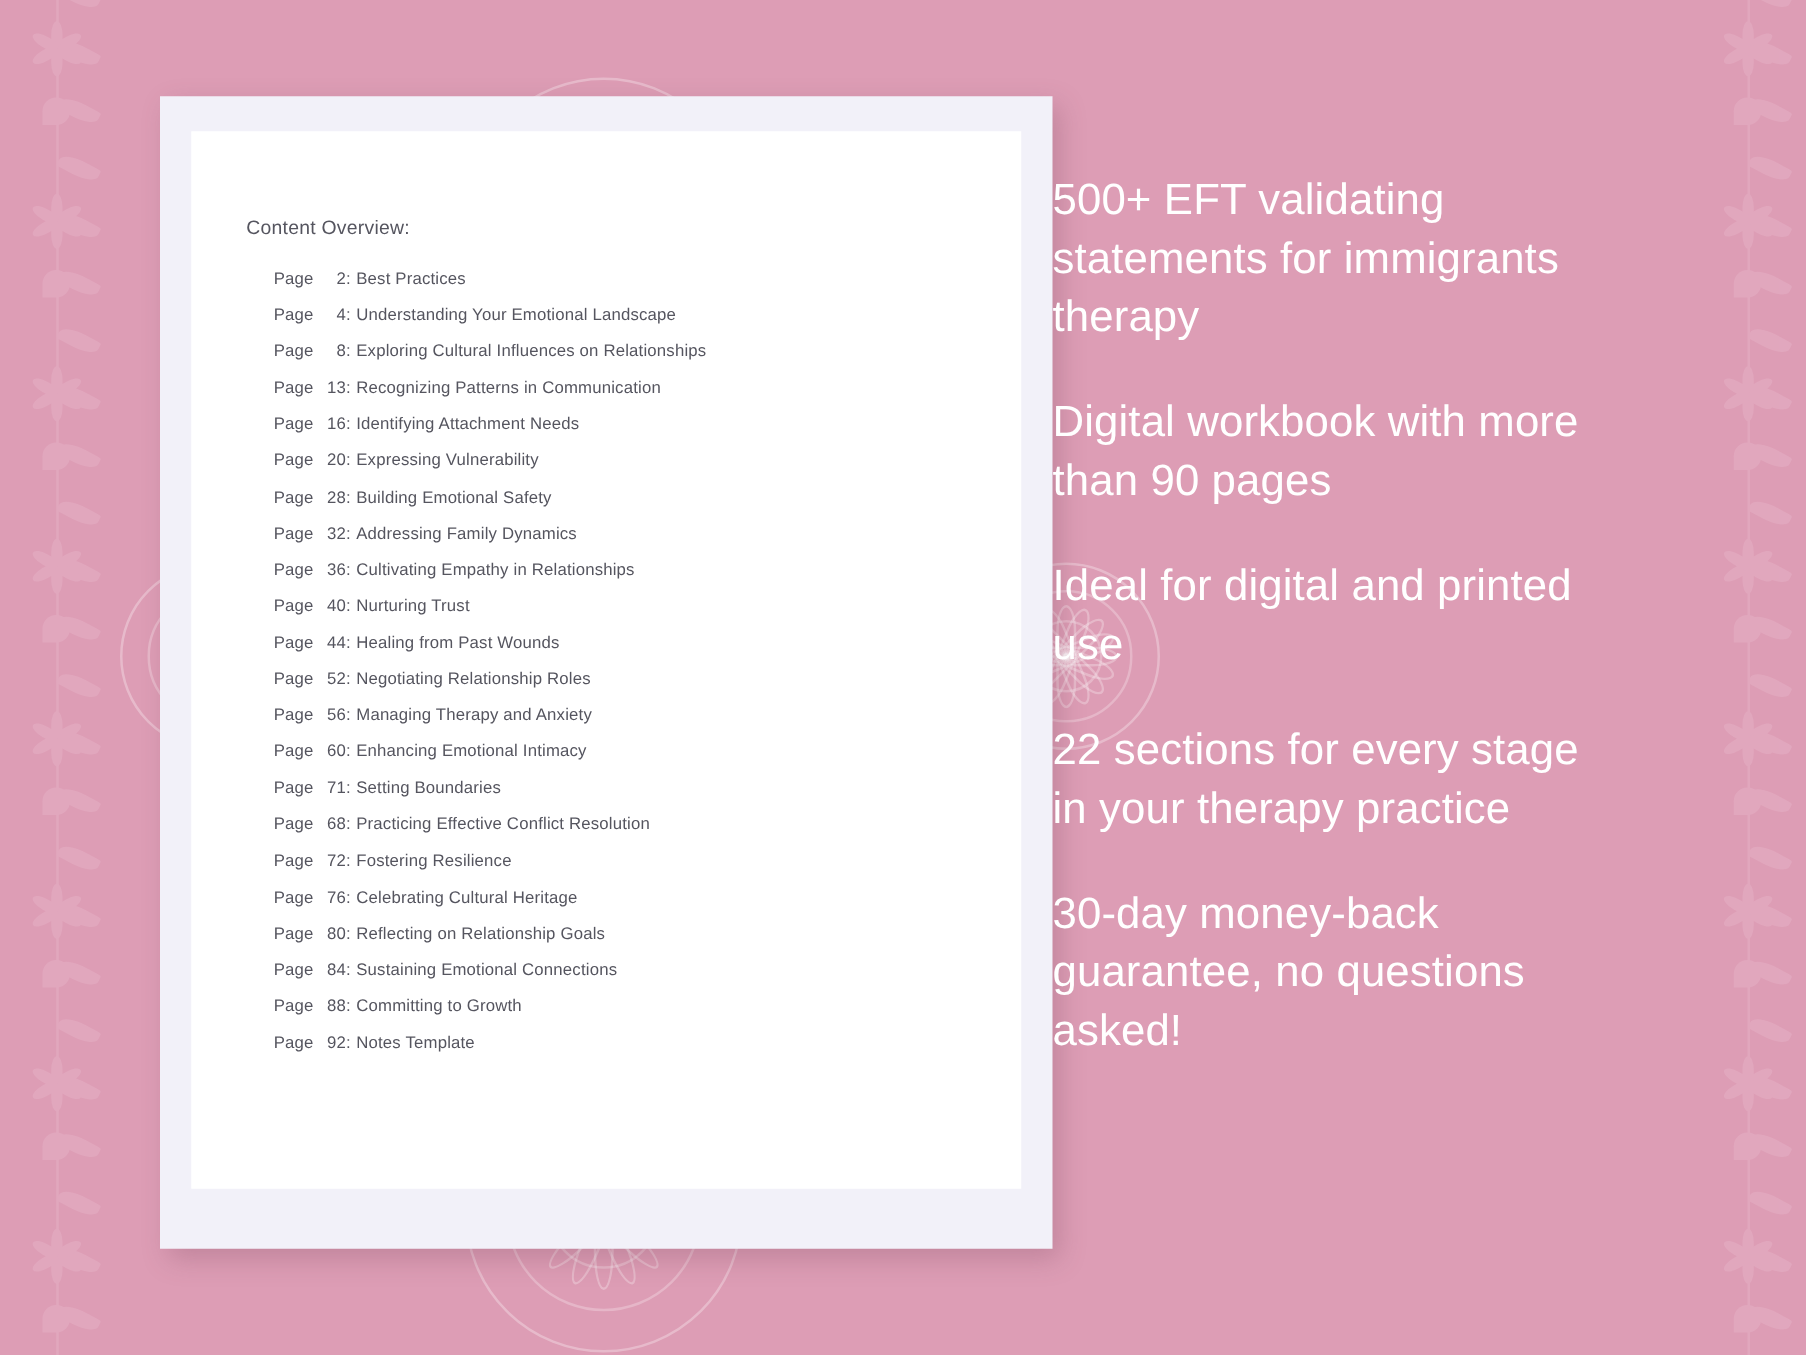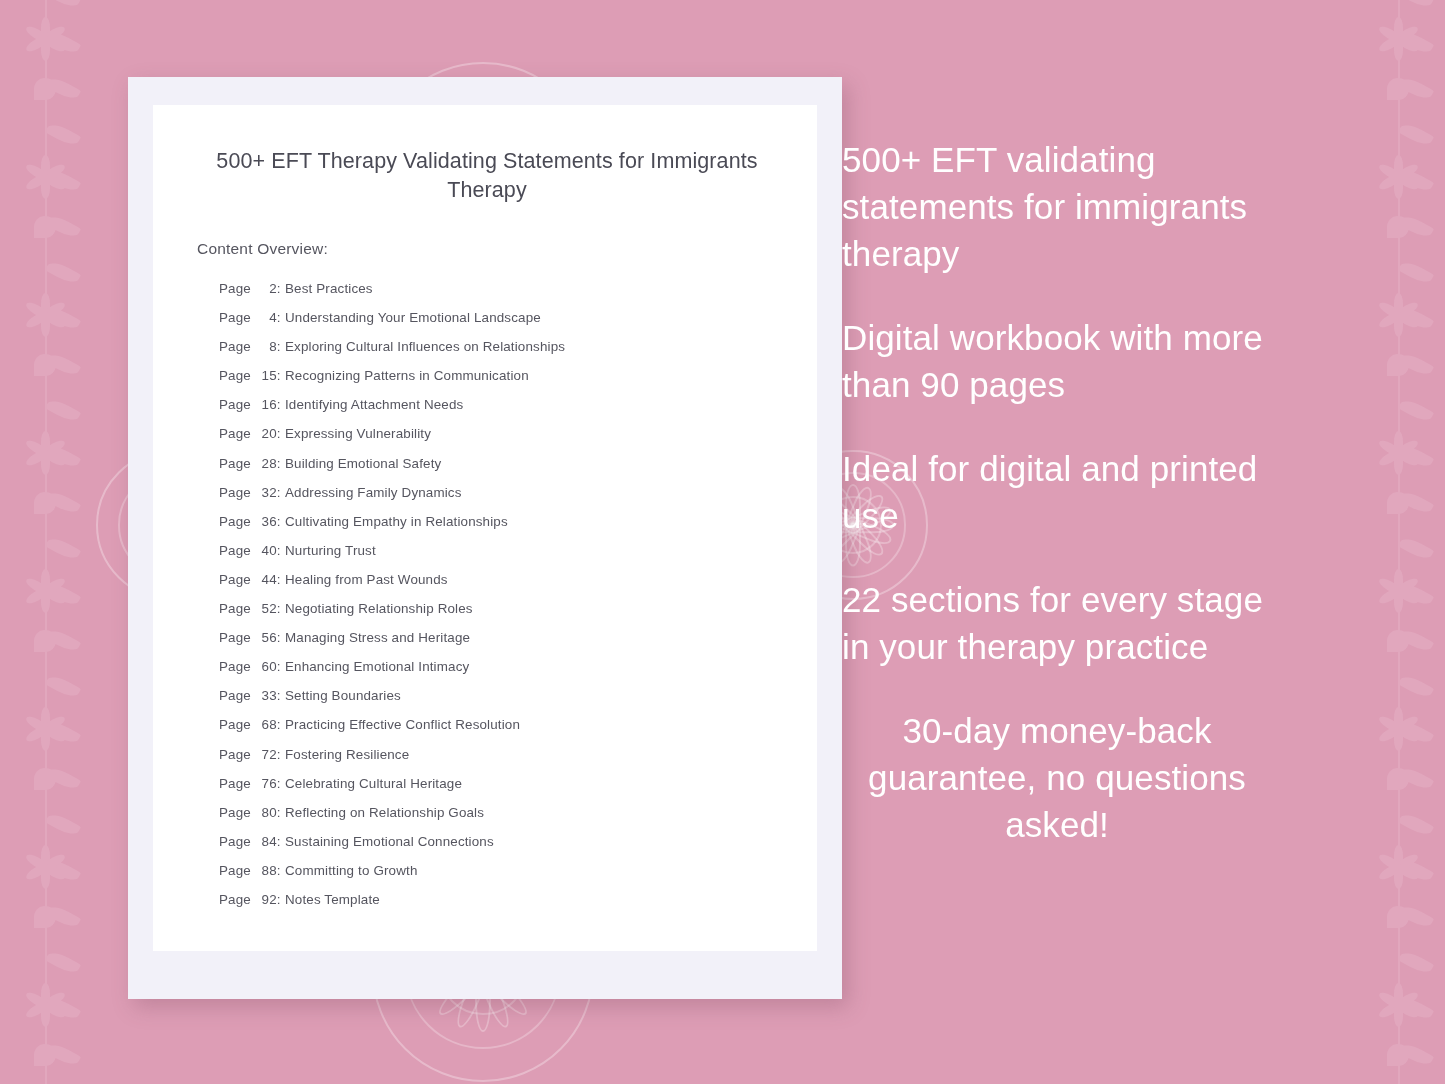--- a/index.html
+++ b/index.html
@@ -163,21 +163,21 @@
     width: 430px;
   }
   .sell-point {
     color: #ffffff;
     font-size: 35px;
     line-height: 47px;
     font-weight: 400;
     margin-bottom: 37px;
     letter-spacing: 0.1px;
   }
-  .sell-point:last-child { margin-bottom: 0; text-align: center; }
+  .sell-point:last-child { margin-bottom: 0; }
 </style>
 </head>
 <body>
 
 <div class="floral-band left" id="band-left">
     <div class="stem" style="left: 45px; top: 0px; height: 1084px;"></div>
     <div class="leaf" style="top: -10px; left: 46px; transform: rotate(28deg);"></div>
     <div class="leaf" style="top: 36px; left: 46px; transform: rotate(28deg);"></div>
     <div class="leaf" style="top: 82px; left: 46px; transform: rotate(28deg);"></div>
     <div class="leaf" style="top: 128px; left: 46px; transform: rotate(28deg);"></div>
@@ -443,37 +443,36 @@
     <div class="mandala-petal" style="height: 41.25px; margin-top: -41.25px; transform: rotate(247.5deg);"></div>
     <div class="mandala-petal" style="height: 41.25px; margin-top: -41.25px; transform: rotate(270deg);"></div>
     <div class="mandala-petal" style="height: 41.25px; margin-top: -41.25px; transform: rotate(292.5deg);"></div>
     <div class="mandala-petal" style="height: 41.25px; margin-top: -41.25px; transform: rotate(315deg);"></div>
     <div class="mandala-petal" style="height: 41.25px; margin-top: -41.25px; transform: rotate(337.5deg);"></div>
   </div>
 
 <div id="doc-wrap">
   <div class="page-outer">
     <div class="page-inner">
-      <div class="doc-title">500+ EFT Therapy Validating Statements for Immigrants Therapy</div>
       <div class="overview-label">Content Overview:</div>
       <div class="toc" id="toc-list">
           <div class="toc-row">
             <span class="toc-page"><span>Page</span> <span class="num">2</span>:</span>
             <span class="toc-title">Best Practices</span>
           </div>
           <div class="toc-row">
             <span class="toc-page"><span>Page</span> <span class="num">4</span>:</span>
             <span class="toc-title">Understanding Your Emotional Landscape</span>
           </div>
           <div class="toc-row">
             <span class="toc-page"><span>Page</span> <span class="num">8</span>:</span>
             <span class="toc-title">Exploring Cultural Influences on Relationships</span>
           </div>
           <div class="toc-row">
-            <span class="toc-page"><span>Page</span> <span class="num">15</span>:</span>
+            <span class="toc-page"><span>Page</span> <span class="num">13</span>:</span>
             <span class="toc-title">Recognizing Patterns in Communication</span>
           </div>
           <div class="toc-row">
             <span class="toc-page"><span>Page</span> <span class="num">16</span>:</span>
             <span class="toc-title">Identifying Attachment Needs</span>
           </div>
           <div class="toc-row">
             <span class="toc-page"><span>Page</span> <span class="num">20</span>:</span>
             <span class="toc-title">Expressing Vulnerability</span>
           </div>
@@ -496,28 +495,28 @@
           <div class="toc-row">
             <span class="toc-page"><span>Page</span> <span class="num">44</span>:</span>
             <span class="toc-title">Healing from Past Wounds</span>
           </div>
           <div class="toc-row">
             <span class="toc-page"><span>Page</span> <span class="num">52</span>:</span>
             <span class="toc-title">Negotiating Relationship Roles</span>
           </div>
           <div class="toc-row">
             <span class="toc-page"><span>Page</span> <span class="num">56</span>:</span>
-            <span class="toc-title">Managing Stress and Heritage</span>
+            <span class="toc-title">Managing Therapy and Anxiety</span>
           </div>
           <div class="toc-row">
             <span class="toc-page"><span>Page</span> <span class="num">60</span>:</span>
             <span class="toc-title">Enhancing Emotional Intimacy</span>
           </div>
           <div class="toc-row">
-            <span class="toc-page"><span>Page</span> <span class="num">33</span>:</span>
+            <span class="toc-page"><span>Page</span> <span class="num">71</span>:</span>
             <span class="toc-title">Setting Boundaries</span>
           </div>
           <div class="toc-row">
             <span class="toc-page"><span>Page</span> <span class="num">68</span>:</span>
             <span class="toc-title">Practicing Effective Conflict Resolution</span>
           </div>
           <div class="toc-row">
             <span class="toc-page"><span>Page</span> <span class="num">72</span>:</span>
             <span class="toc-title">Fostering Resilience</span>
           </div>

